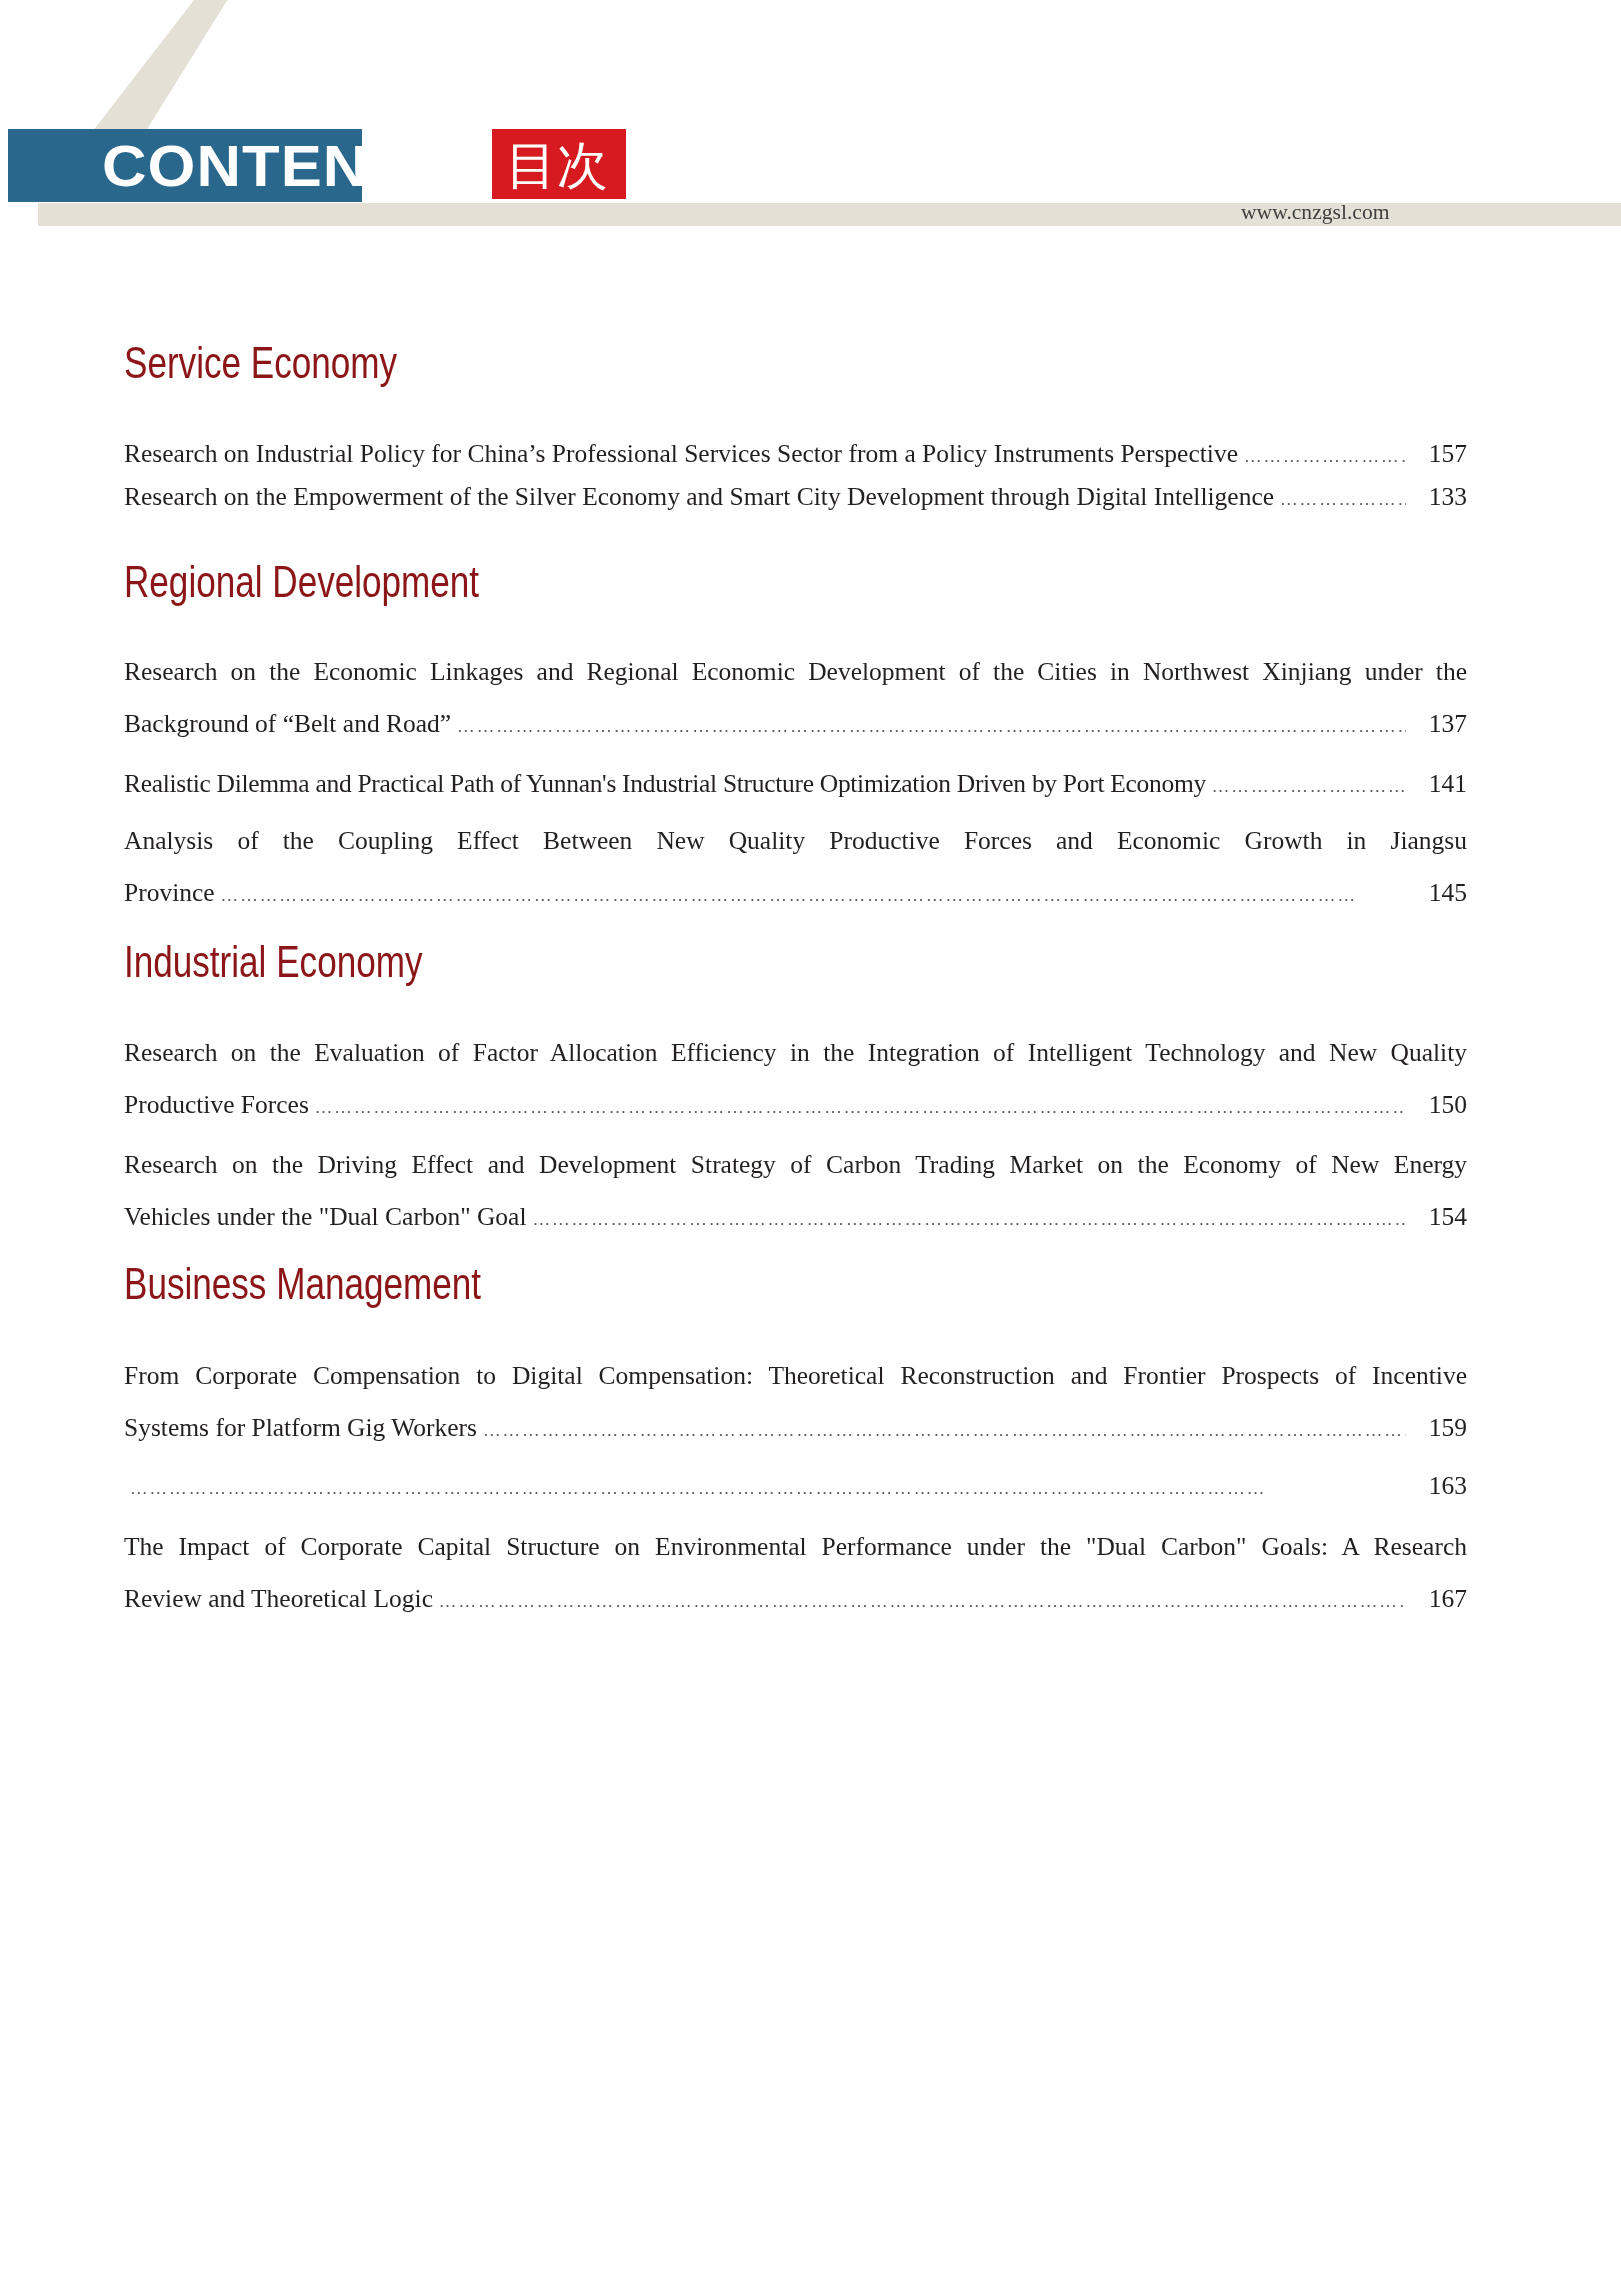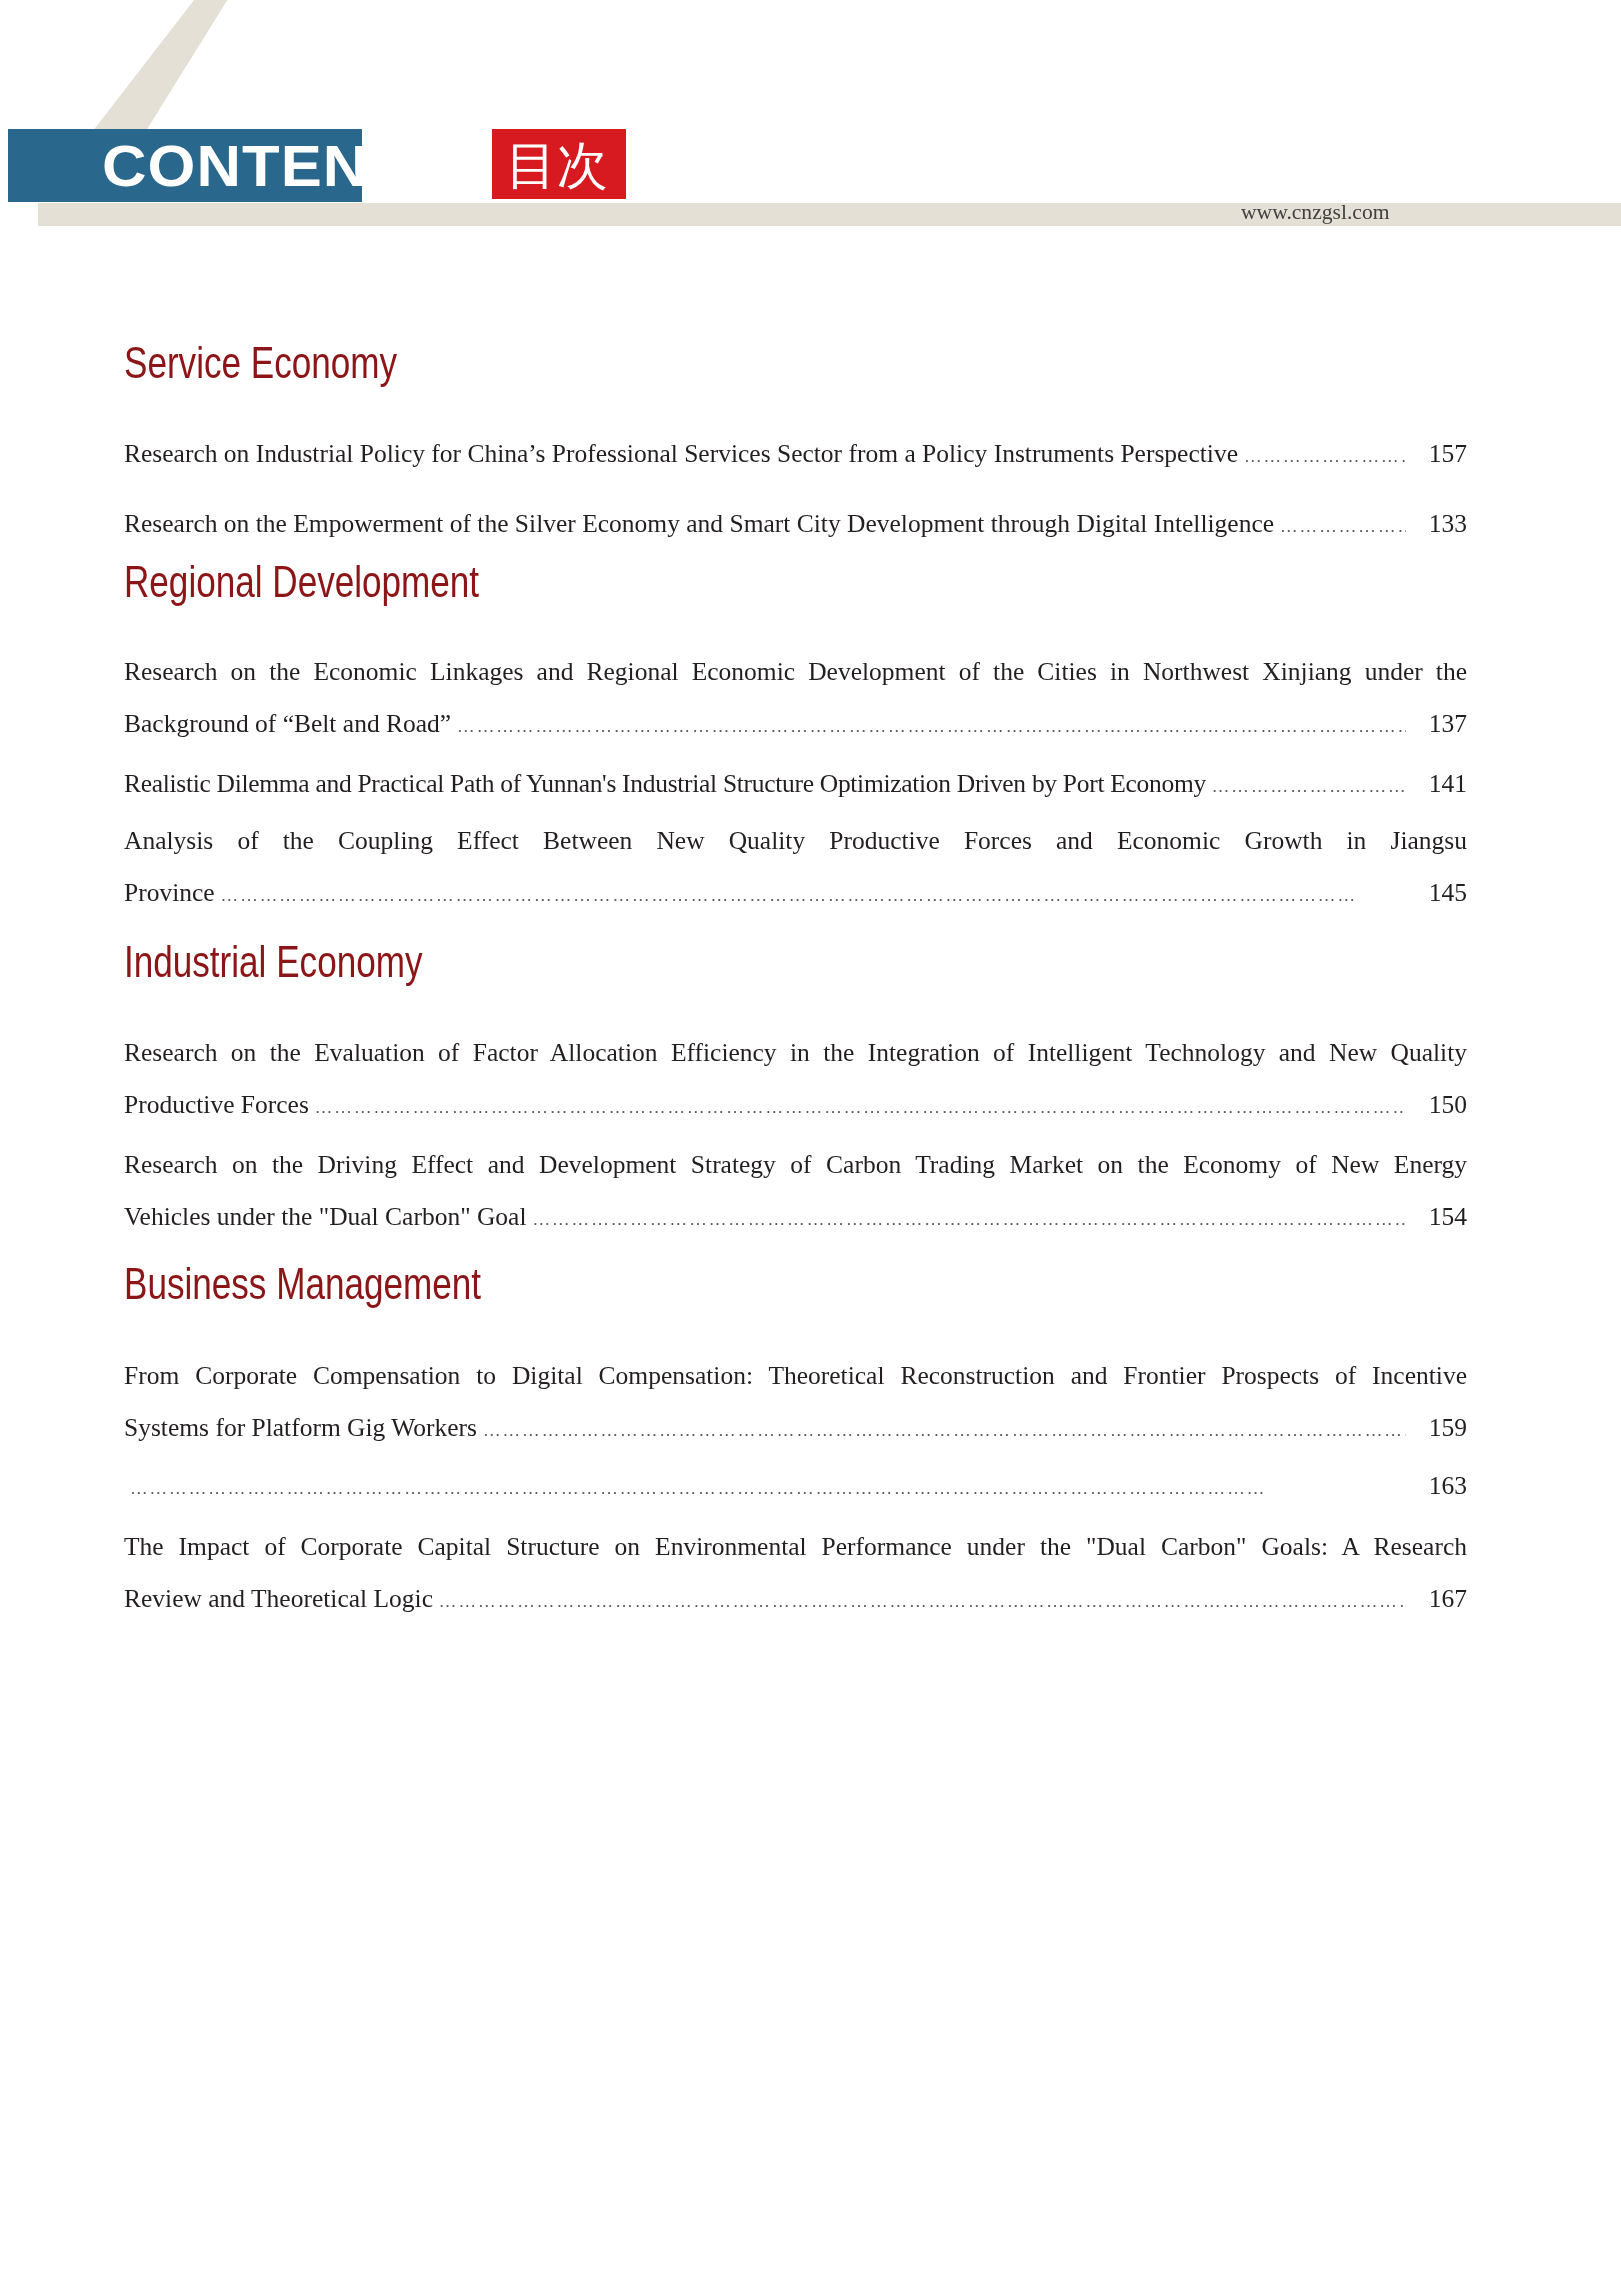--- a/index.html
+++ b/index.html
@@ -34,21 +34,21 @@
 <div class="band"></div>
 <div class="url">www.cnzgsl.com</div>
 
 <div class="heading" style="top:338px">Service Economy</div>
 
 <div class="line" style="top:431px">
   <span class="t">Research on Industrial Policy for China’s Professional Services Sector from a Policy Instruments Perspective</span>
   <span class="dots">…………………………………………………………………………………………………………………………………………………………</span>
   <span class="pg">157</span>
 </div>
-<div class="line" style="top:501px">
+<div class="line" style="top:474px">
   <span class="t">Research on the Empowerment of the Silver Economy and Smart City Development through Digital Intelligence</span>
   <span class="dots">…………………………………………………………………………………………………………………………………………………………</span>
   <span class="pg">133</span>
 </div>
 
 <div class="heading" style="top:557px">Regional Development</div>
 
 <div class="line just" style="top:649px">
   <span class="t">Research on the Economic Linkages and Regional Economic Development of the Cities in Northwest Xinjiang under the</span>
 </div>

